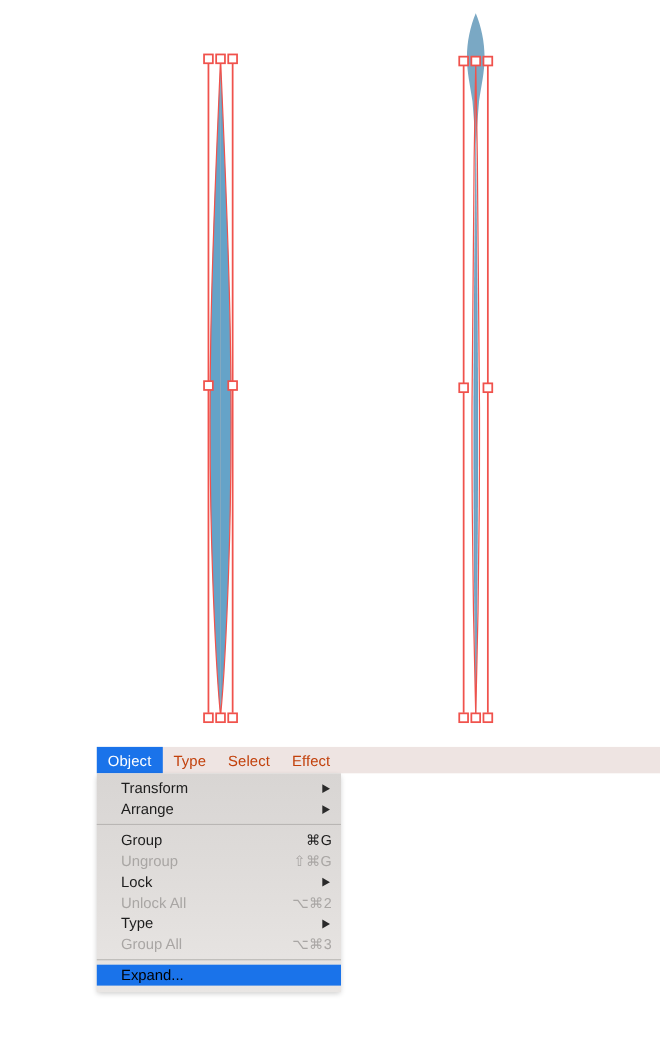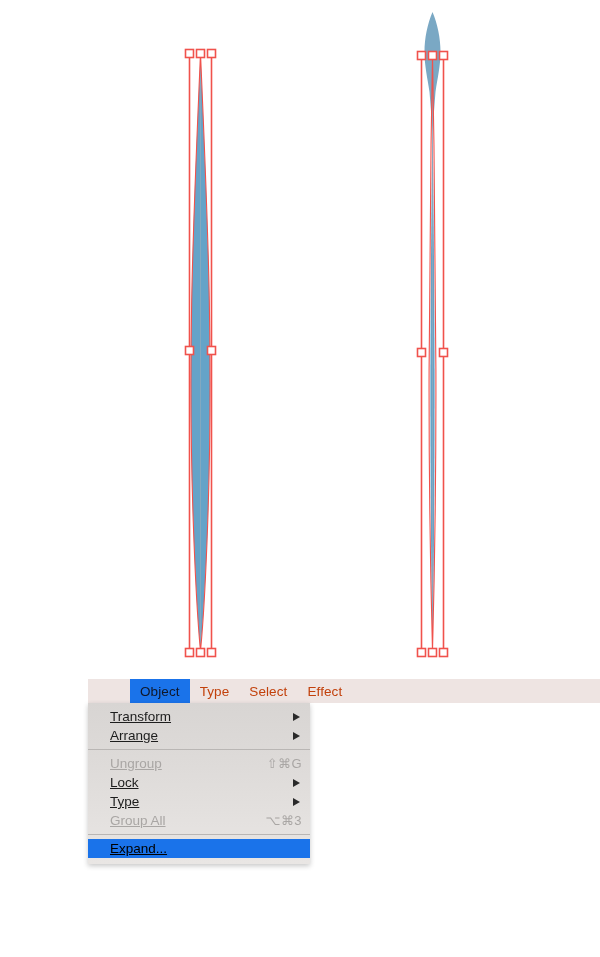--- a/index.html
+++ b/index.html
@@ -46,22 +46,21 @@
     align-items: center;
     justify-content: center;
     padding: 0 10px;
     font-size: 13.5px;
     color: #c2410c;
     letter-spacing: 0.1px;
     white-space: nowrap;
   }
   .menubar-item.active {
     background: #1a73ea;
-    color: #0f172a;
-    margin-left: 42px;
+    color: #ffffff;
   }
 
   
   #menu-panel {
     position: absolute;
     left: 88px;
     top: 703px;
     width: 222px;
     background: linear-gradient(to bottom, #d8d5d3 0%, #dedbd9 40%, #e9e6e4 100%);
     box-sizing: border-box;
@@ -74,21 +73,20 @@
     position: relative;
     height: 19px;
     display: flex;
     align-items: center;
     padding: 0 8px 0 22px;
     box-sizing: border-box;
     white-space: nowrap;
   }
   .menu-row .mlabel {
     flex: 0 0 auto;
-    text-decoration: underline;
   }
   .menu-row .mspacer {
     flex: 1 1 auto;
   }
   .menu-row .mshort {
     flex: 0 0 auto;
     font-size: 13px;
     color: #1d1d1d;
     letter-spacing: 0.4px;
   }
@@ -223,30 +221,40 @@
     <span class="marrow"></span>
   </div>
   <div class="menu-row">
     <span class="mlabel">Arrange</span>
     <span class="mspacer"></span>
     <span class="marrow"></span>
   </div>
 
   <div class="menu-sep"></div>
 
+  <div class="menu-row">
+    <span class="mlabel">Group</span>
+    <span class="mspacer"></span>
+    <span class="mshort">⌘G</span>
+  </div>
   <div class="menu-row disabled">
     <span class="mlabel">Ungroup</span>
     <span class="mspacer"></span>
     <span class="mshort">⇧⌘G</span>
   </div>
   <div class="menu-row">
     <span class="mlabel">Lock</span>
     <span class="mspacer"></span>
     <span class="marrow"></span>
   </div>
+  <div class="menu-row disabled">
+    <span class="mlabel">Unlock All</span>
+    <span class="mspacer"></span>
+    <span class="mshort">⌥⌘2</span>
+  </div>
   <div class="menu-row">
     <span class="mlabel">Type</span>
     <span class="mspacer"></span>
     <span class="marrow"></span>
   </div>
   <div class="menu-row disabled">
     <span class="mlabel">Group All</span>
     <span class="mspacer"></span>
     <span class="mshort">⌥⌘3</span>
   </div>

